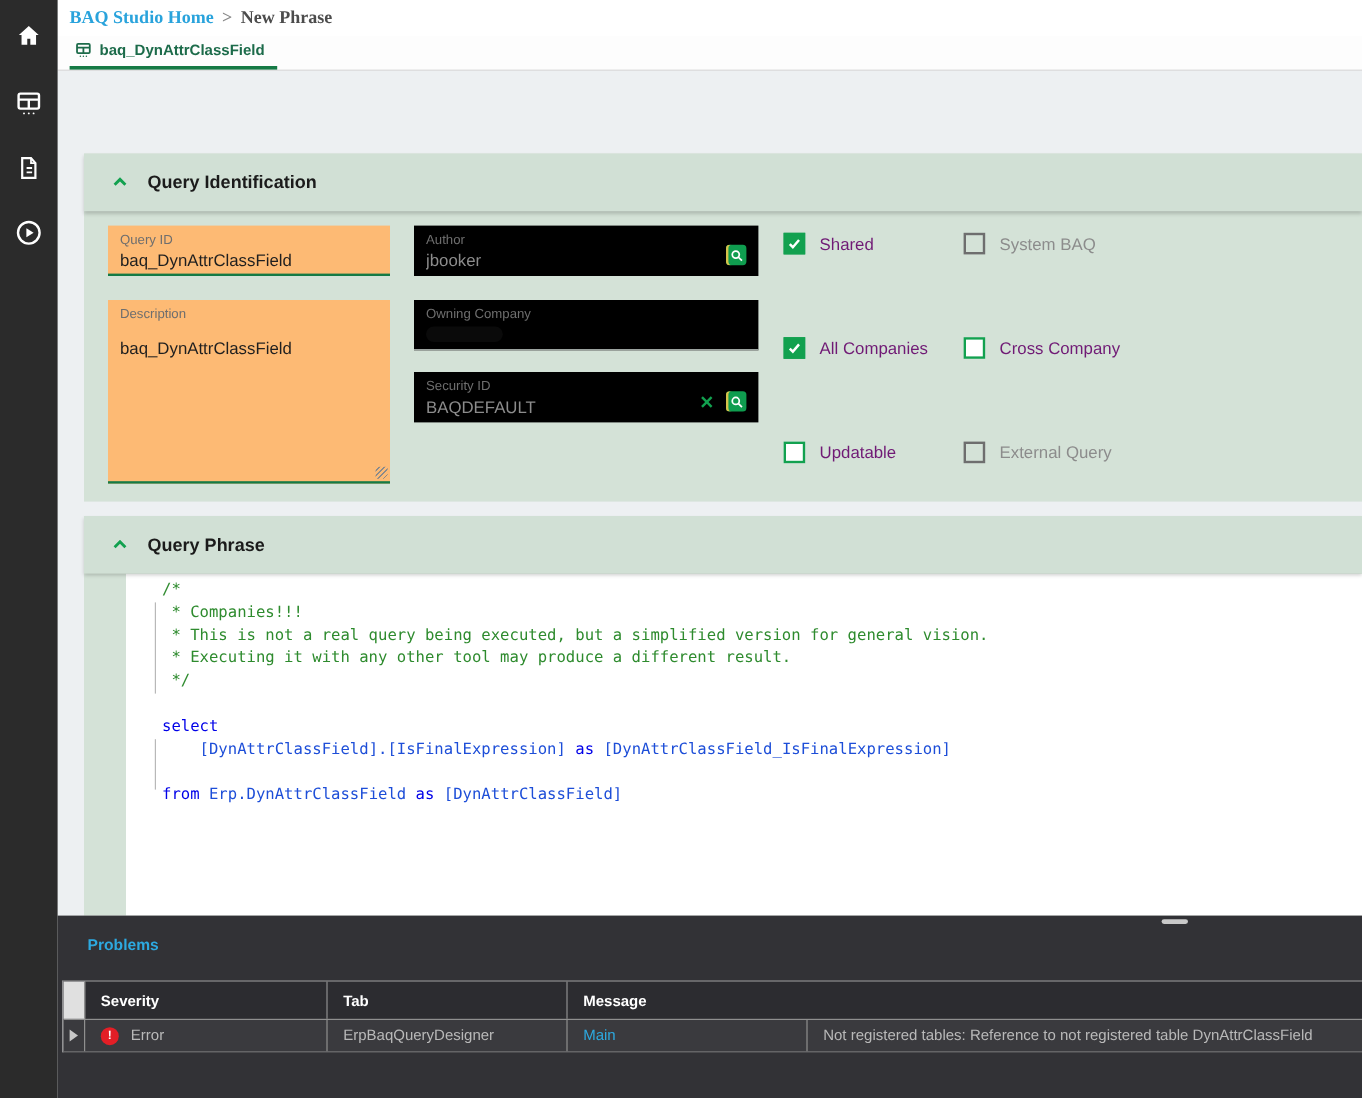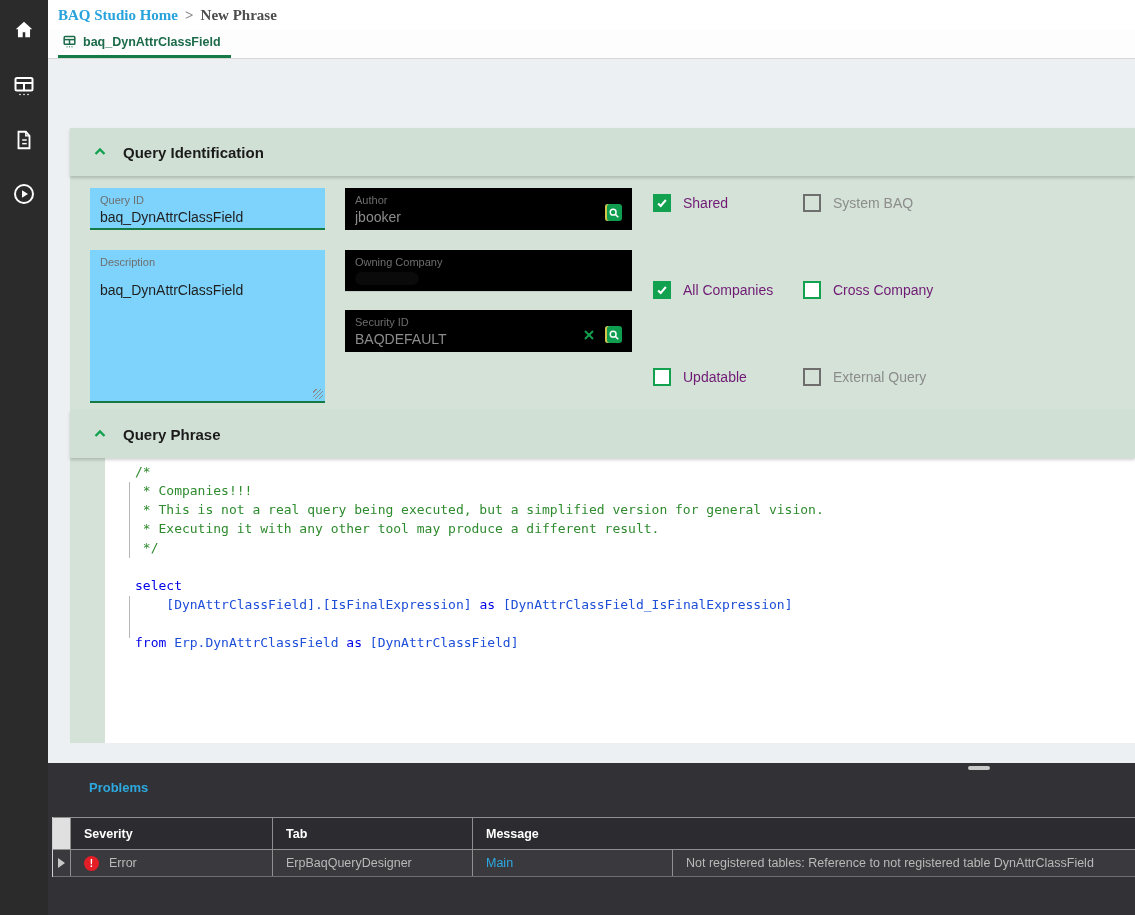--- a/index.html
+++ b/index.html
@@ -28,28 +28,28 @@
 
   
   .panel { position:absolute; left:22px; right:0; background:#d4e2d7; }
   .panel-header { height:48px; background:#d1e0d5; display:flex; align-items:center; padding-left:22px; gap:15px;
                   box-shadow:0 2px 3px rgba(0,0,0,0.18); position:relative; z-index:2; cursor:pointer; }
   .panel-title { font-size:15px; font-weight:bold; color:#1b1b1b; }
 
   #qi-panel { top:68px; height:290px; }
   .qi-body { position:relative; height:242px; }
 
-  #qp-panel { top:350px; height:333px; }
+  #qp-panel { top:370px; height:333px; }
   .qp-body { position:relative; height:285px; }
 
   
   .field { position:absolute; padding:5px 10px 0 10px; }
   .field .flabel { font-size:11px; color:#6e6e6e; line-height:14px; }
   .field .fvalue { font-size:14px; line-height:18px; margin-top:1px; white-space:nowrap; overflow:hidden; }
-  .field.enabled { background:#7dd3fc; border-bottom:2px solid #157a45; }
+  .field.enabled { background:#fdba74; border-bottom:2px solid #157a45; }
   .field.enabled .fvalue { color:#1f1f1f; }
   .field.disabled { background:#000000; }
   .field.disabled .fvalue { color:#8c8c8c; }
 
   .f-queryid     { left:20px;  top:12px;  width:235px; height:42px; }
   .f-author      { left:275px; top:12px;  width:287px; height:42px; }
   .f-description { left:20px;  top:74px;  width:235px; height:153px; }
   .f-description .fvalue { margin-top:12px; }
   .f-owning      { left:275px; top:74px;  width:287px; height:42px; border-bottom:1px solid #c3cbc6; }
   .f-security    { left:275px; top:134px; width:287px; height:42px; }
@@ -86,21 +86,21 @@
   .tok-keyword { color:#0000e8; }
   .tok-ident   { color:#1d4ed8; }
   .tok-plain   { color:#1f1f1f; }
   .indent-guide { position:absolute; width:1px; background:#b8b8b8; left:24px; }
   .guide-a { top:24px; height:76px; }
   .guide-b { top:138px; height:42px; }
 
   
   .problems { position:absolute; left:0; top:763px; width:1087px; height:152px; background:#323236; z-index:20; }
   .drag-handle { position:absolute; left:920px; top:3px; width:22px; height:4px; background:#c9c9c9; border-radius:2px; cursor:ns-resize; }
-  .problems-title { position:absolute; left:25px; top:17px; color:#2da9e0; font-weight:bold; font-size:13px;margin-left:16px; }
+  .problems-title { position:absolute; left:25px; top:17px; color:#2da9e0; font-weight:bold; font-size:13px; }
 
   .ptable { position:absolute; left:4px; top:54px; right:0; border-left:1px solid #cfcfcf; }
   .prow { display:flex; }
   .prow-head { height:33px; border-top:1px solid #8f8f8f; border-bottom:1px solid #8f8f8f; background:#2c2c30; }
   .prow-data { height:27px; background:#3a3a3e; border-bottom:1px solid #6f6f71; }
   .pcell { display:flex; align-items:center; padding-left:13px; border-right:1px solid #8f8f8f; overflow:hidden; white-space:nowrap; }
   .pcell.sel { width:18px; padding:0; justify-content:center; }
   .prow-head .pcell.sel { background:#e0e0e0; }
   .pcell.c-sev { width:202px; } .pcell.c-type { width:200px; } .pcell.c-tab { width:200px; }
   .pcell.c-msg { flex:1; border-right:none; }

